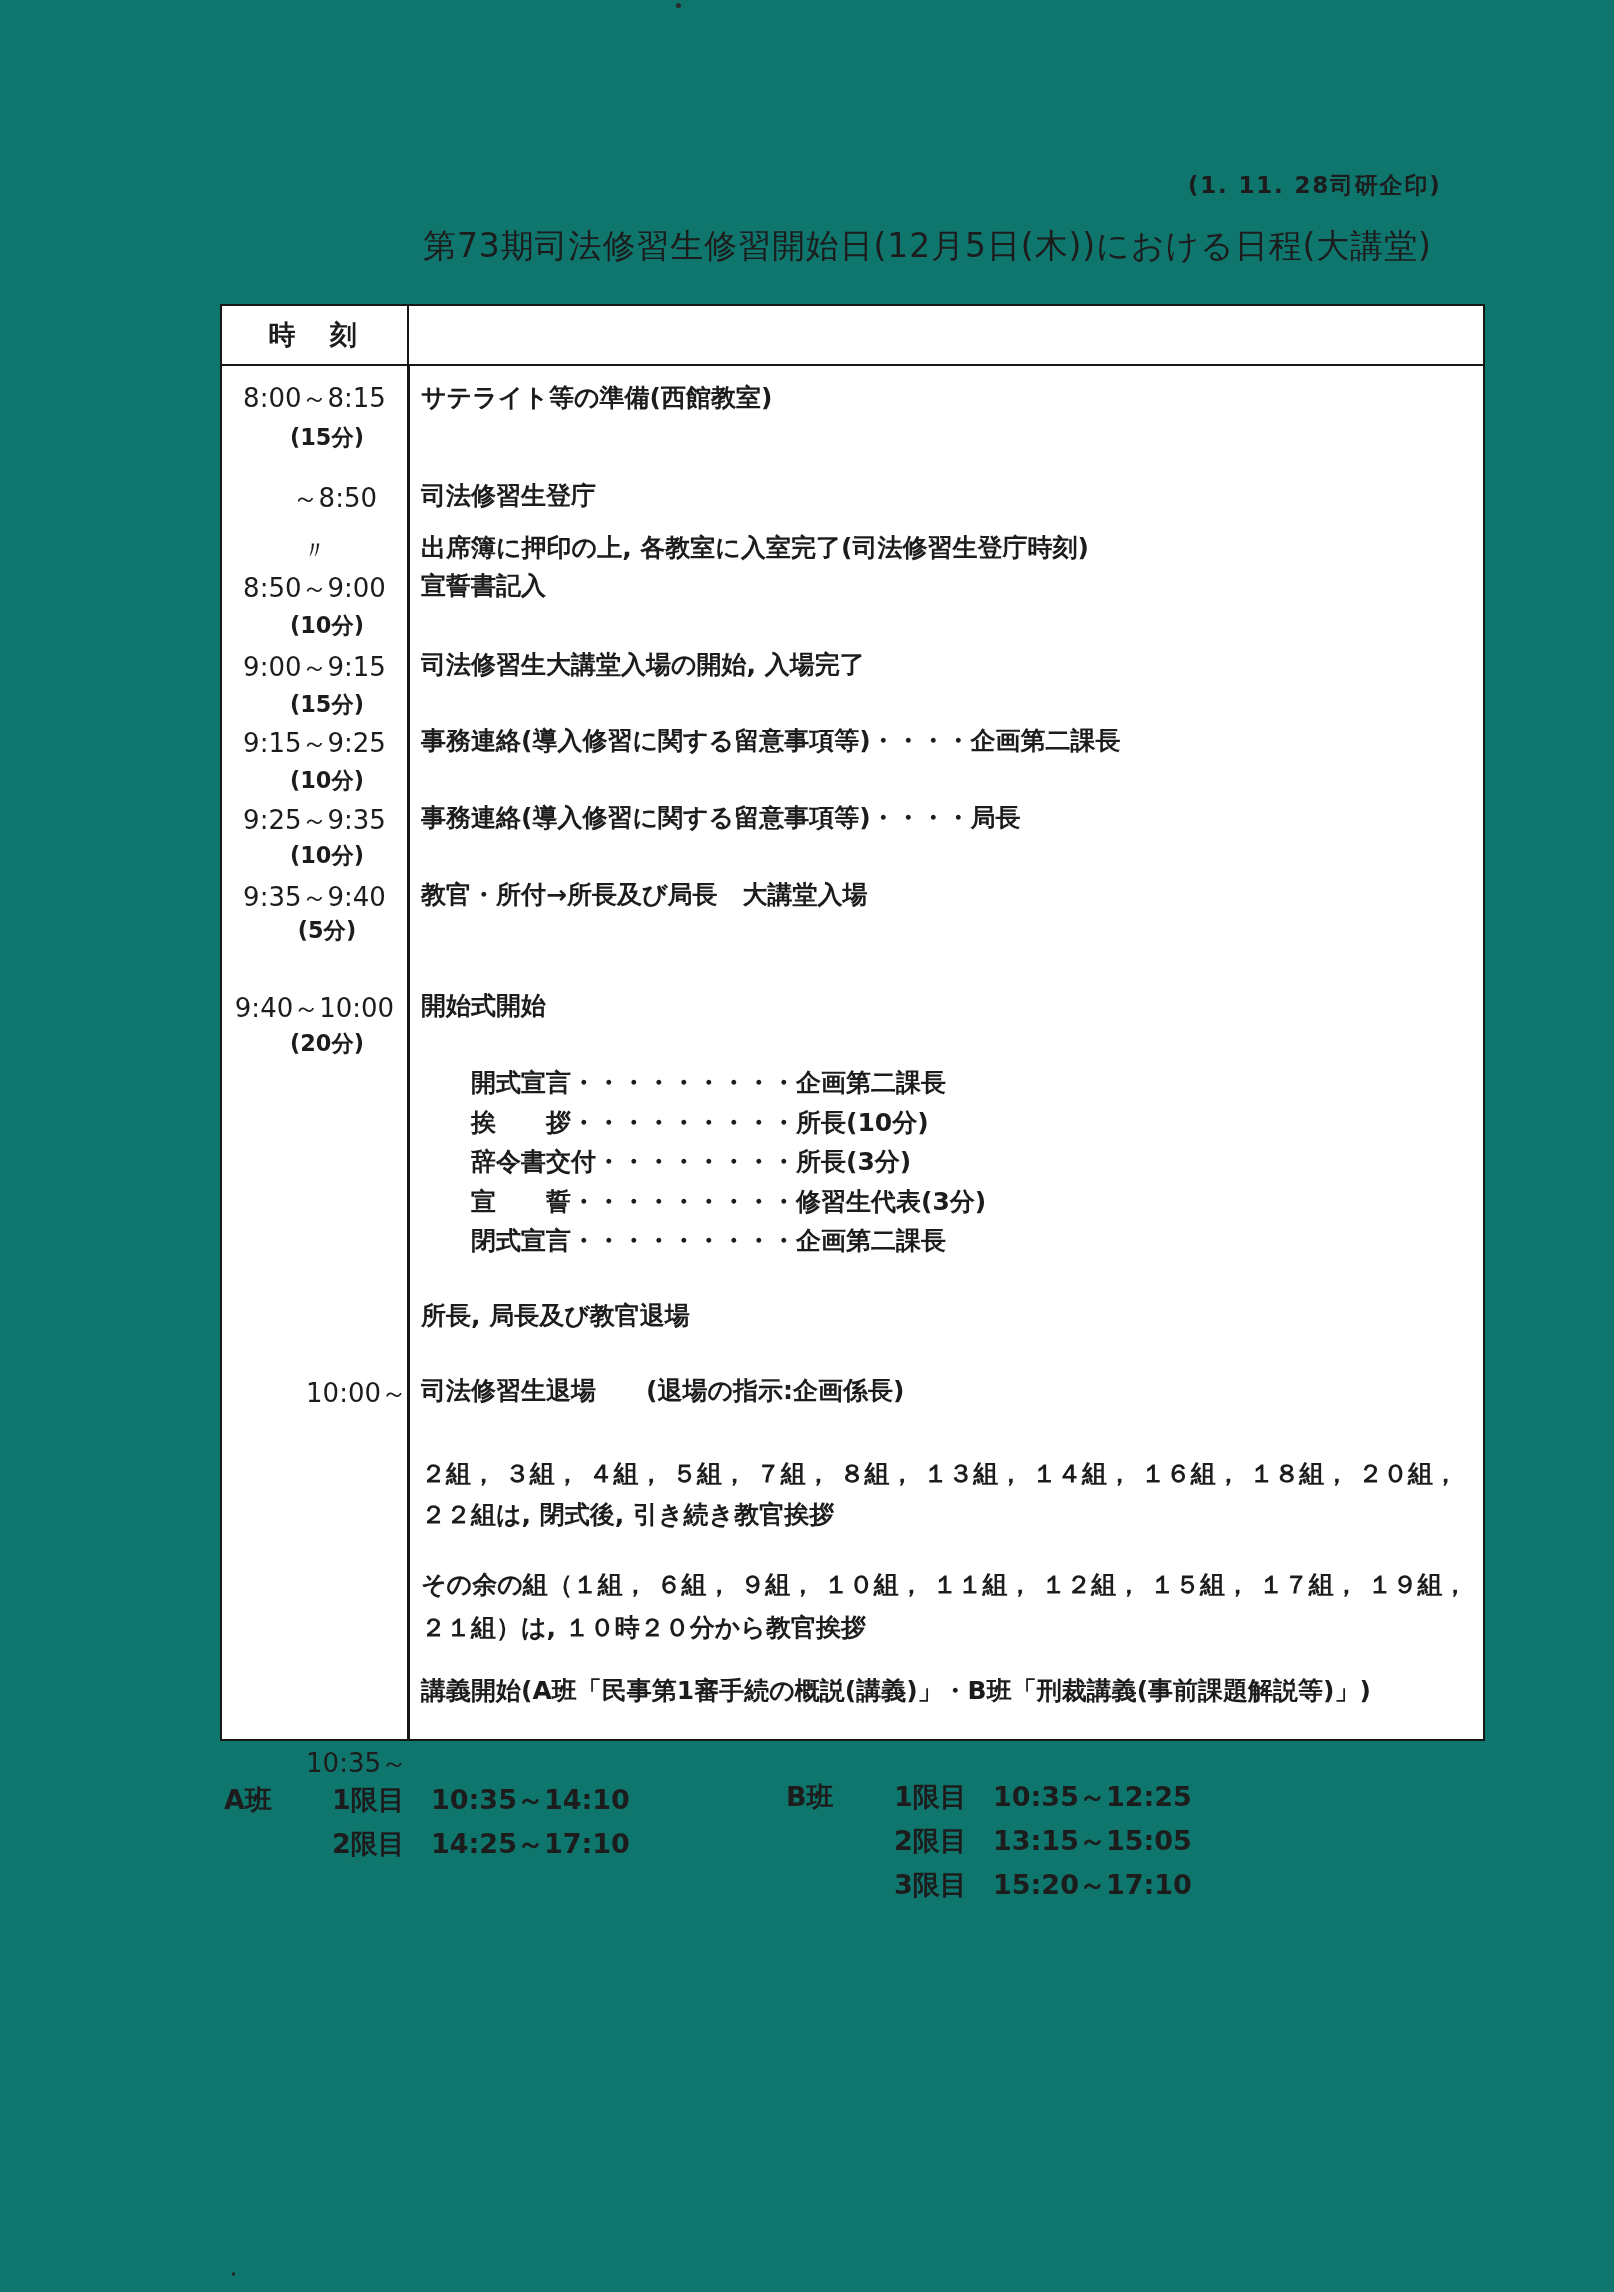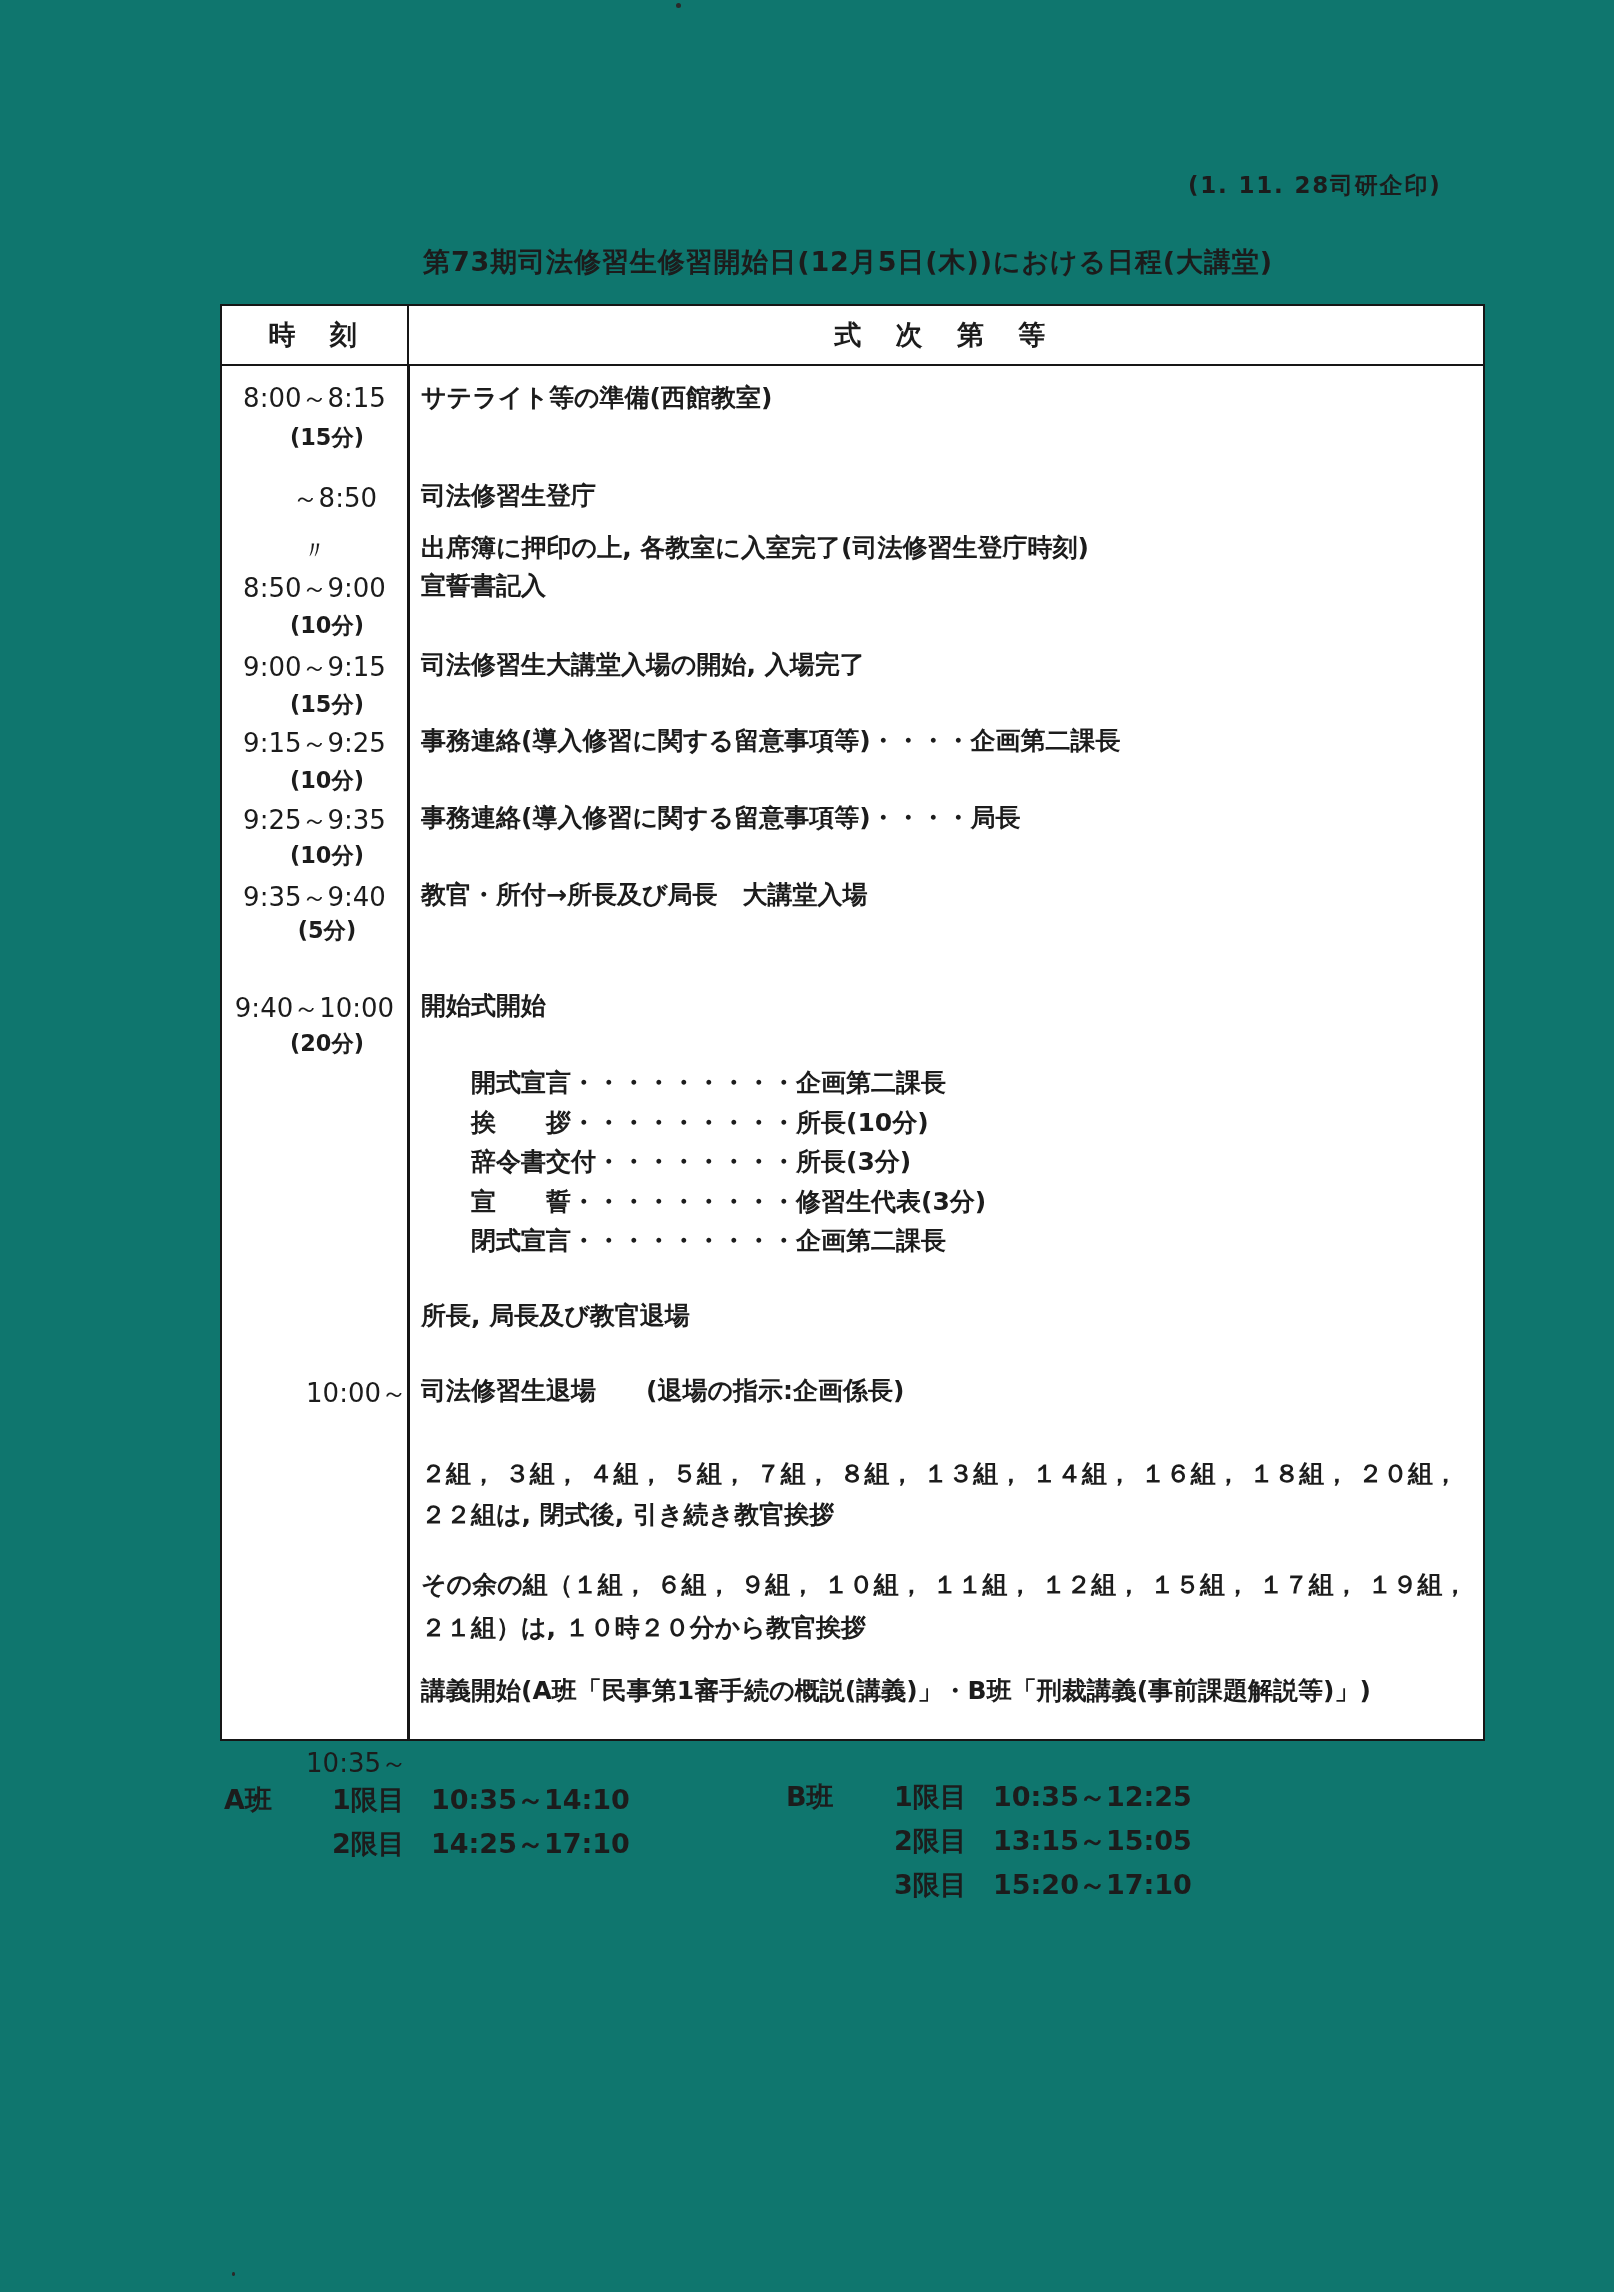--- a/index.html
+++ b/index.html
@@ -14,22 +14,22 @@
   .speck{position:absolute;background:#2a2a2a;border-radius:50%;}
   .s1{left:676px;top:2.7px;width:5.4px;height:5.4px;}
   .s2{left:1078px;top:1505px;width:3.6px;height:3.6px;}
   .s3{left:232px;top:2272px;width:2.7px;height:3.6px;}
 
   .print-mark{
     position:absolute;left:1188px;top:170px;
     font-size:23px;font-weight:700;letter-spacing:1.8px;white-space:nowrap;
   }
   .doc-title{
-    position:absolute;left:423px;top:244px;
-    font-size:27px;font-weight:700;letter-spacing:0.9px;white-space:nowrap;
+    position:absolute;left:423px;top:224px;
+    font-size:33px;font-weight:400;letter-spacing:0.9px;white-space:nowrap;
   }
 
   .schedule-table{
     position:absolute;left:220px;top:304px;
     width:1265px;height:1437px;
     border:2.7px solid #161616;box-sizing:border-box;
     background:#ffffff;
   }
   .thead{
     display:flex;height:58px;
@@ -81,21 +81,20 @@
   <div class="speck s1"></div>
   <div class="speck s2"></div>
   <div class="speck s3"></div>
 
   <div class="print-mark">(1. 11. 28司研企印)</div>
   <div class="doc-title">第73期司法修習生修習開始日(12月5日(木))における日程(大講堂)</div>
 
   <div class="schedule-table">
     <div class="thead">
       <div class="th-time">時　刻</div>
-      <div class="th-program">式 次 第 等</div>
     </div>
 
     <div class="tbody">
       <div class="vdivider"></div>
 
       <div class="t-time" style="top:15px">8:00～8:15</div>
       <div class="t-dur" style="top:56px">(15分)</div>
       <div class="t-content" style="top:15px">サテライト等の準備(西館教室)</div>
 
       <div class="t-time ralign" style="top:115px">～8:50</div>

